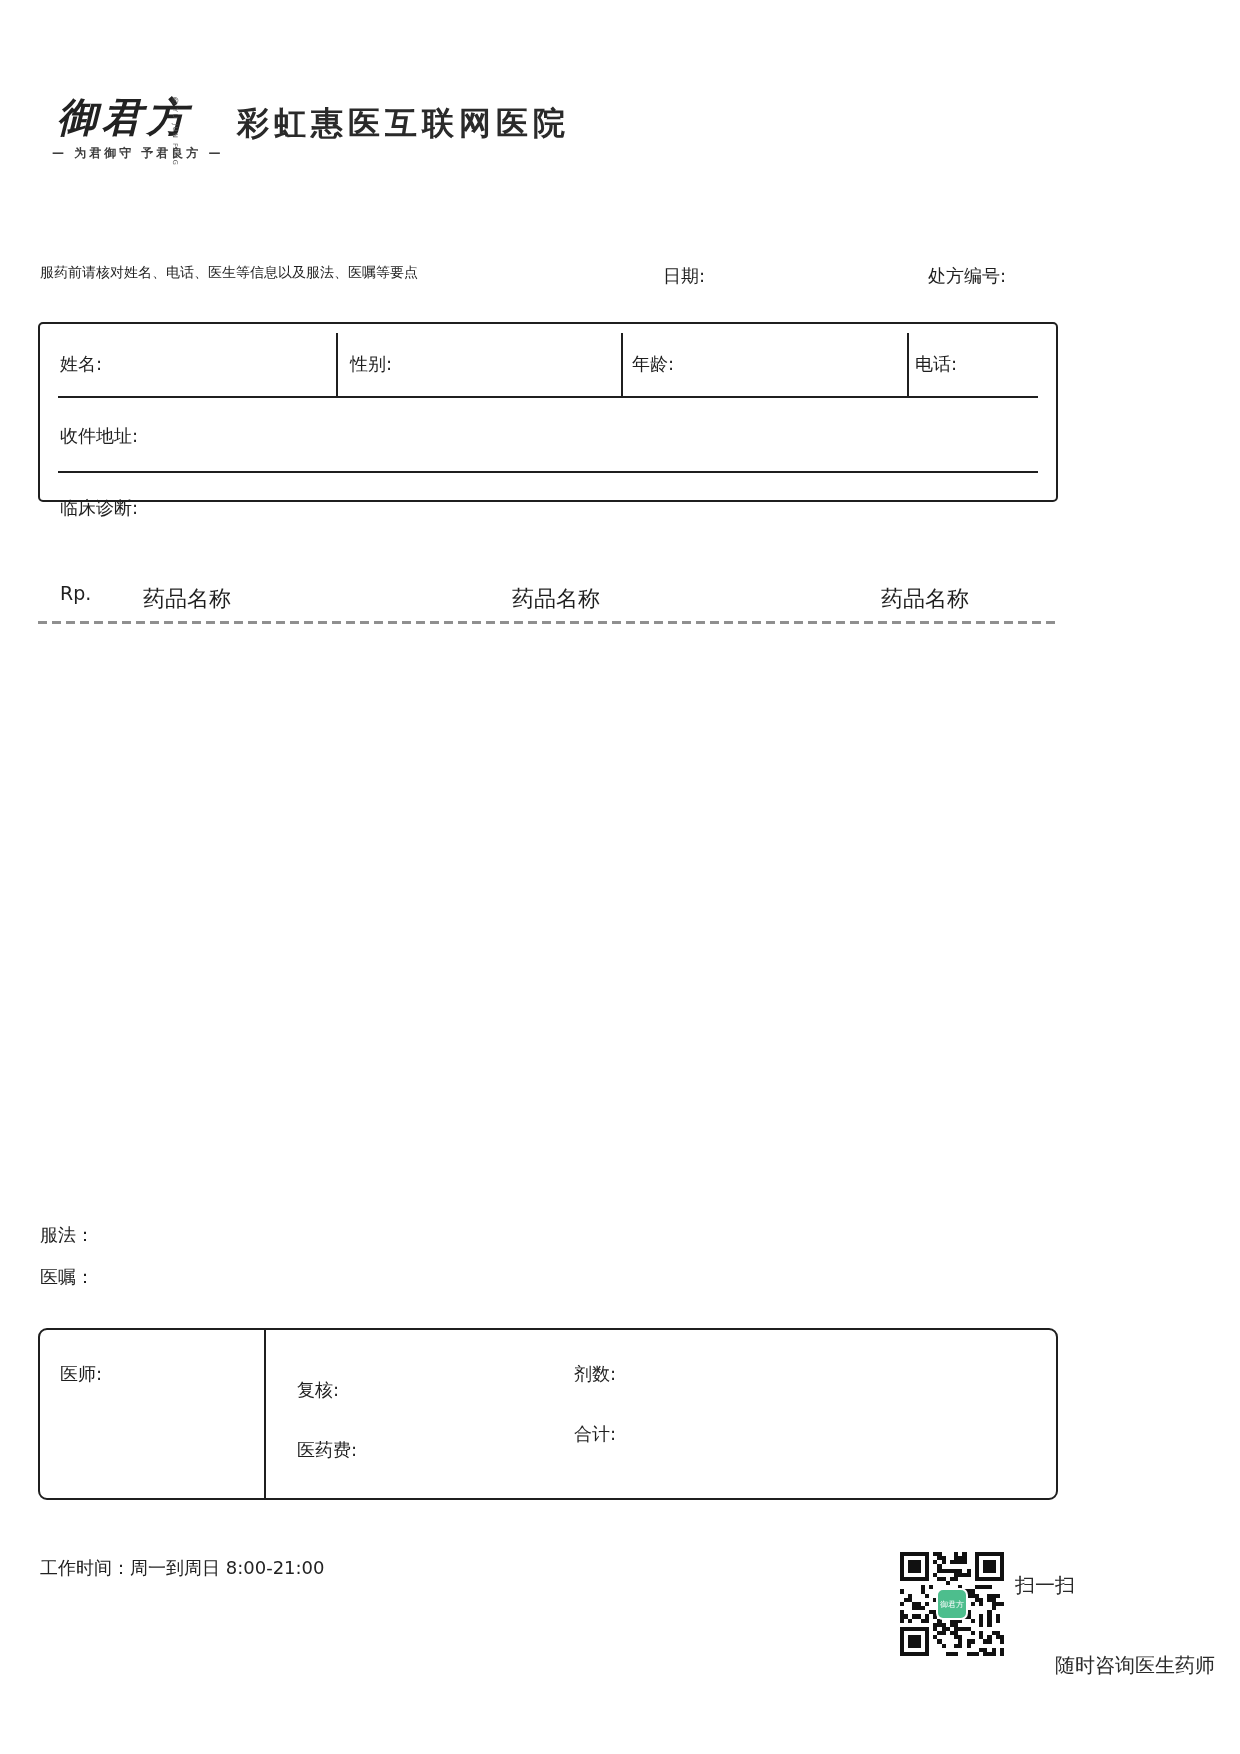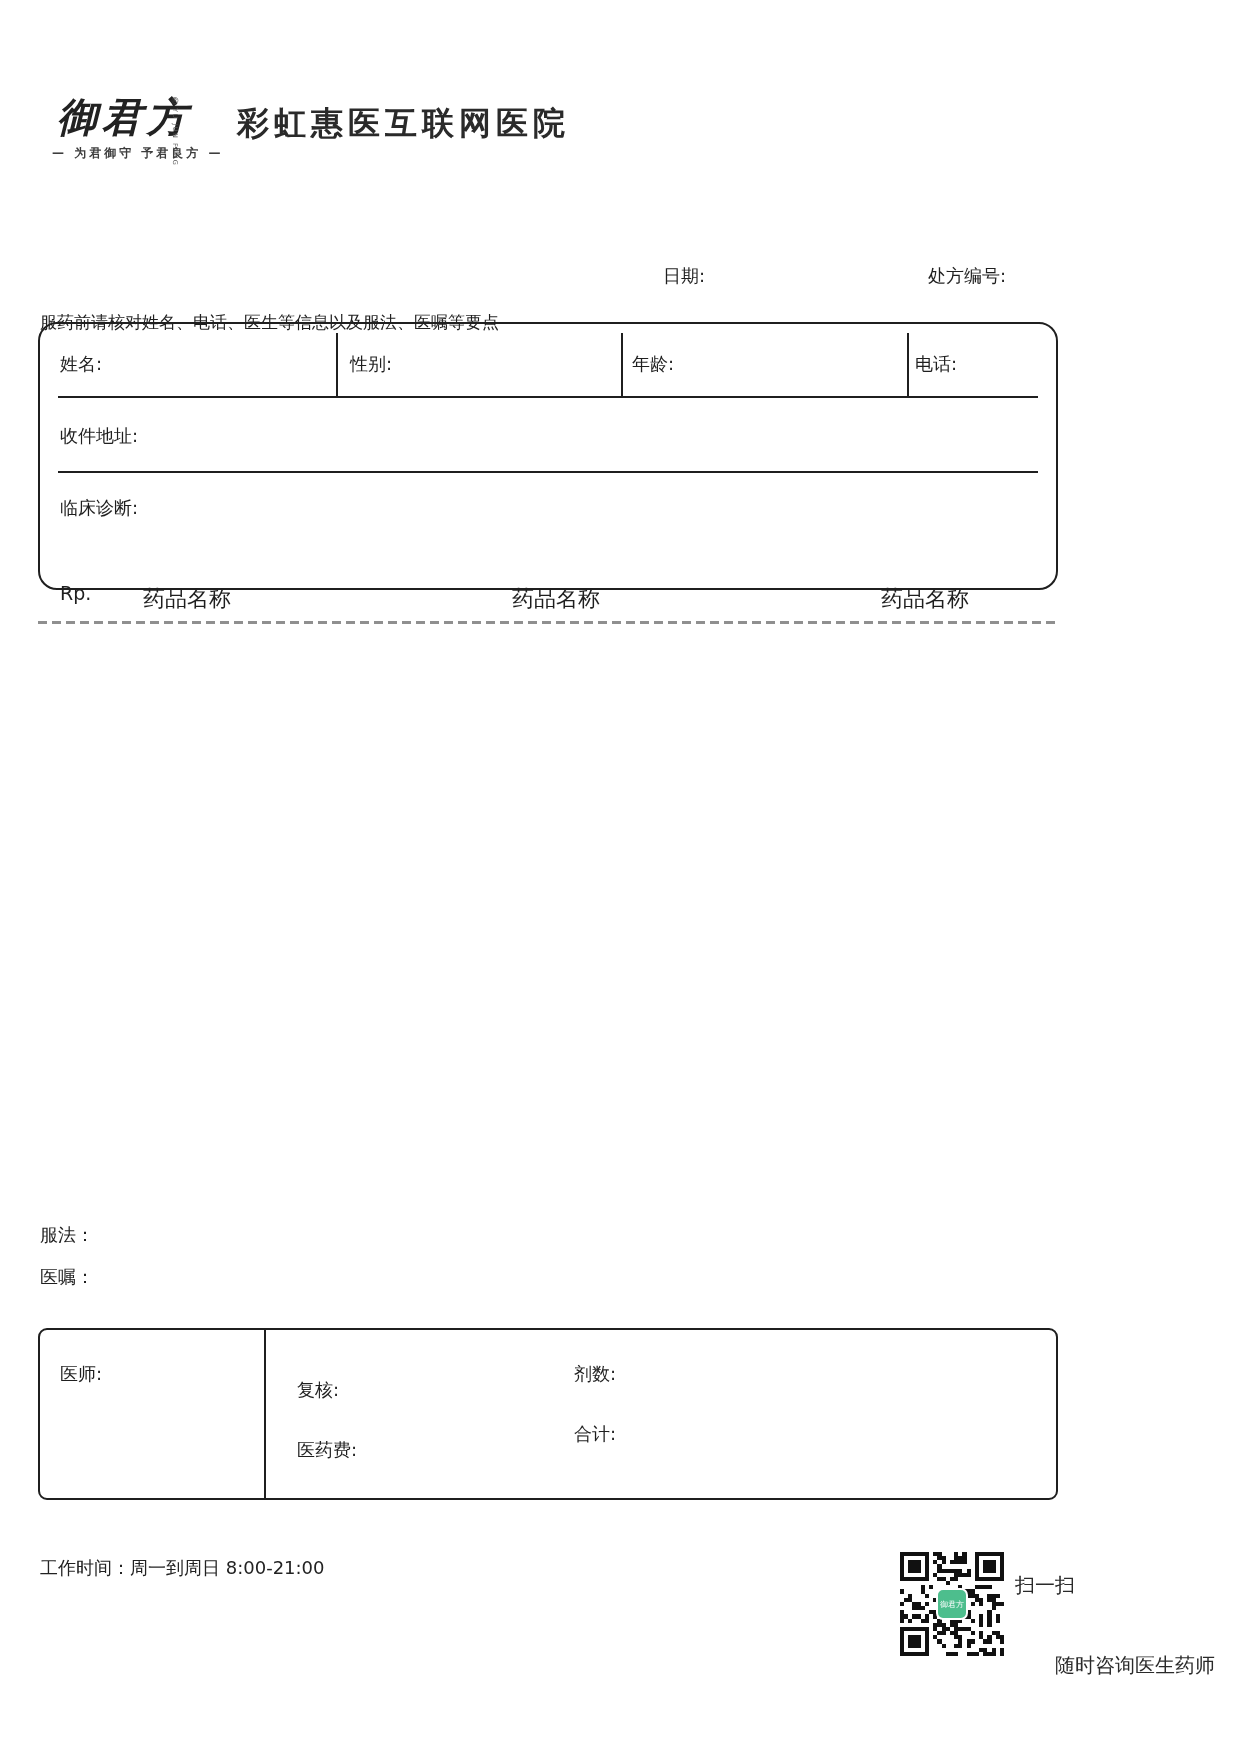--- a/index.html
+++ b/index.html
@@ -14,27 +14,27 @@
   .logo-text { left:57px; top:90px; font-family:"DejaVu Serif","Liberation Serif",serif;
     font-style:italic; font-weight:700; font-size:40px; letter-spacing:5px; color:#222; }
   .logo-mark-col { left:168px; top:96px; width:14px; text-align:center; }
   .logo-r { font-size:9px; color:#444; display:block; }
   .logo-pinyin { display:block; writing-mode:vertical-rl; font-size:6.5px; letter-spacing:1.5px;
     color:#555; margin:2px auto 0; }
   .logo-tagline { left:52px; top:145px; font-size:12px; letter-spacing:3px; color:#3d3d3d;font-weight:bold; }
   .hospital-title { left:237px; top:102px; font-size:32px; font-weight:800; letter-spacing:5px; color:#2a2a2a; }
 
   
-  .notice { left:40px; top:264px; font-size:17px;margin-top:47px; }
+  .notice { left:40px; top:264px; font-size:14px; }
   .date-label { left:663px; top:264px; font-size:18px; }
   .rxno-label { left:928px; top:264px; font-size:18px; }
 
   
-  .patient-box { left:38px; top:322px; width:1020px; height:268px;
-    border:2px solid #1f1f1f; border-radius:19px; }
+  .patient-box { left:38px; top:322px; width:1020px; height:180px;
+    border:2px solid #1f1f1f; border-radius:5px; }
   .pbx-hline { position:absolute; left:18px; right:18px; height:2px; background:#1f1f1f; }
   .pbx-hline.l1 { top:72px; }
   .pbx-hline.l2 { top:147px; }
   .pbx-vline { position:absolute; top:9px; height:63px; width:2px; background:#1f1f1f; }
   .pbx-vline.v1 { left:296px; }
   .pbx-vline.v2 { left:581px; }
   .pbx-vline.v3 { left:867px; }
   .pbx-label { position:absolute; font-size:18px; }
   .pl-name { left:20px; top:28px; }
   .pl-gender { left:310px; top:28px; }

